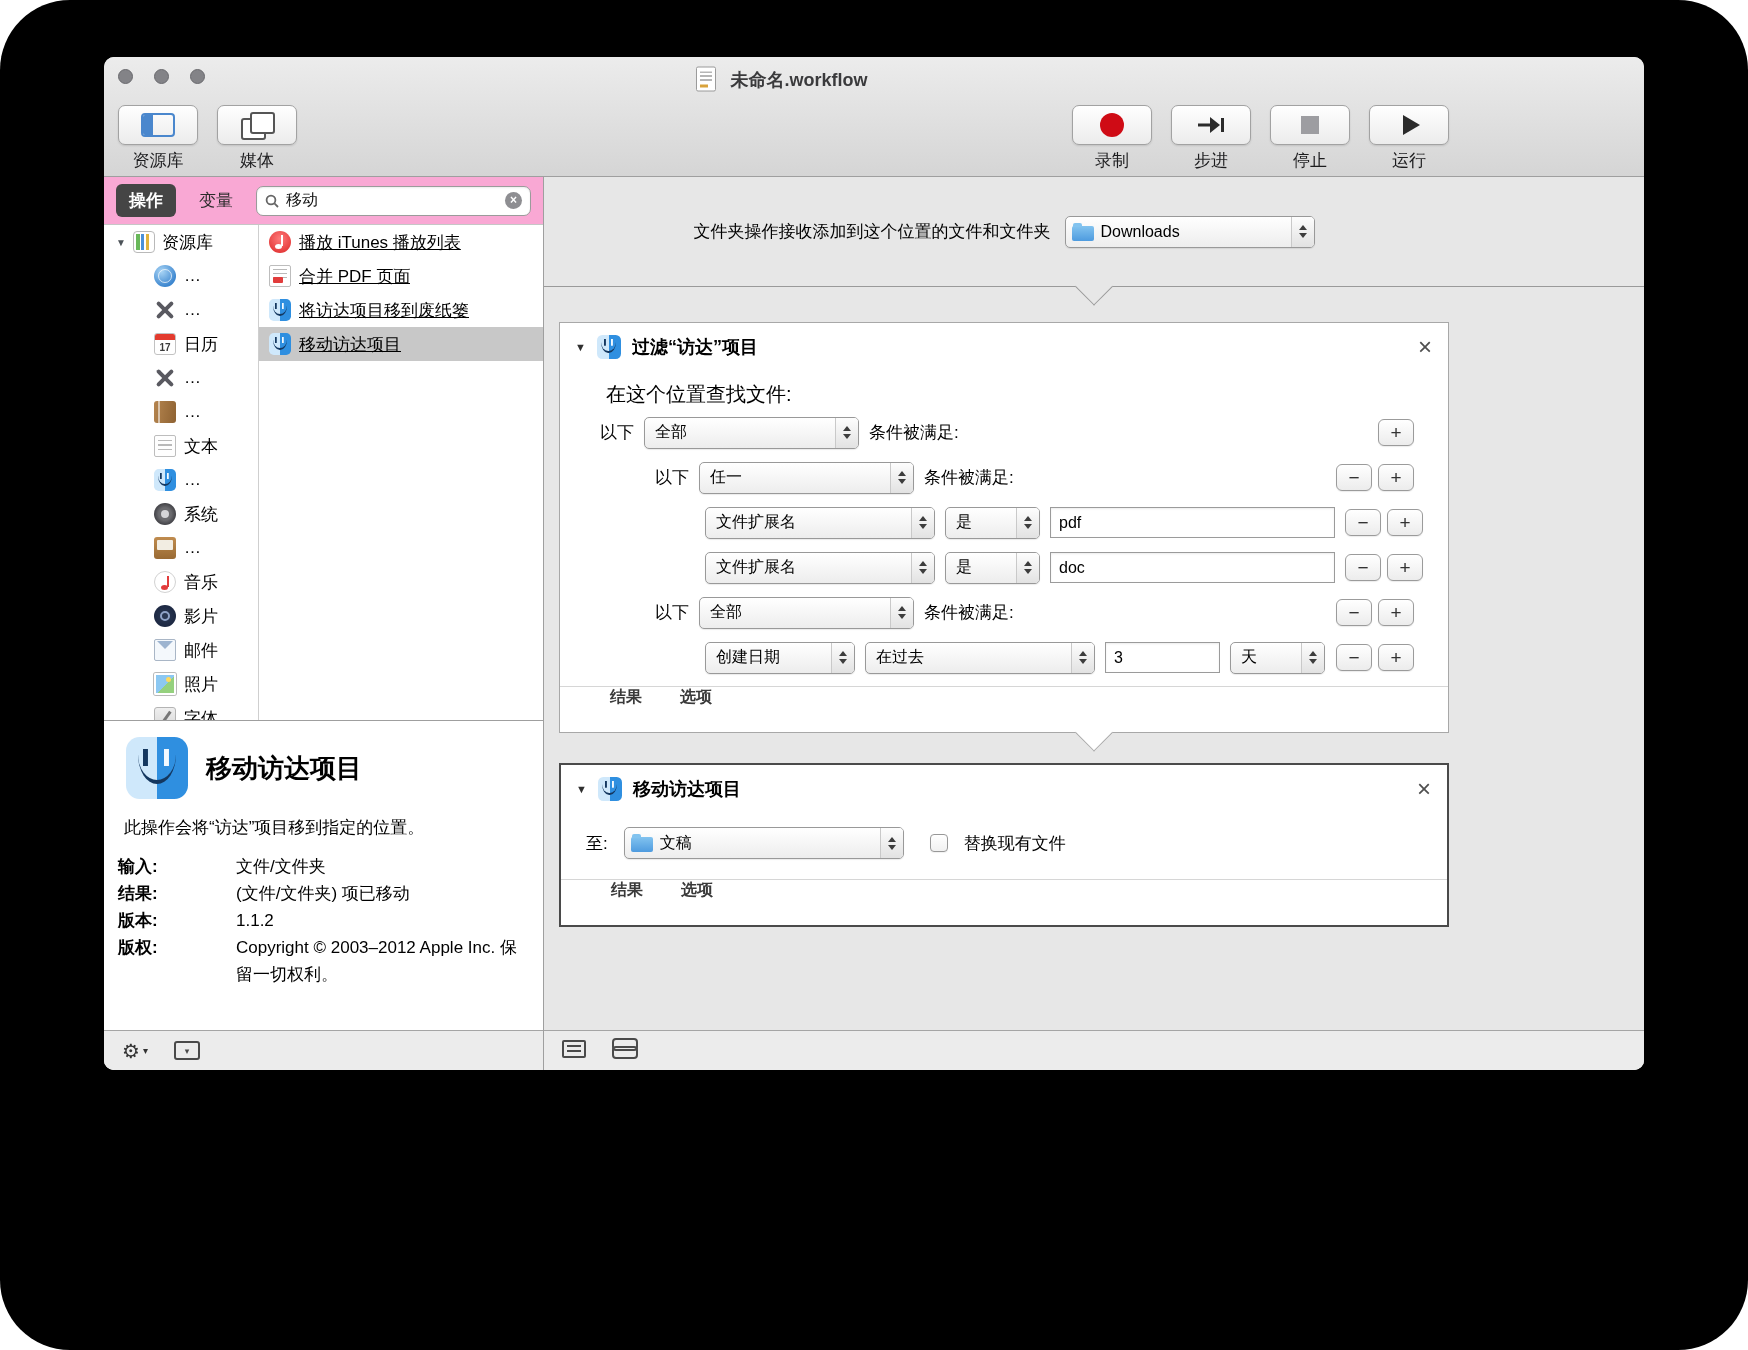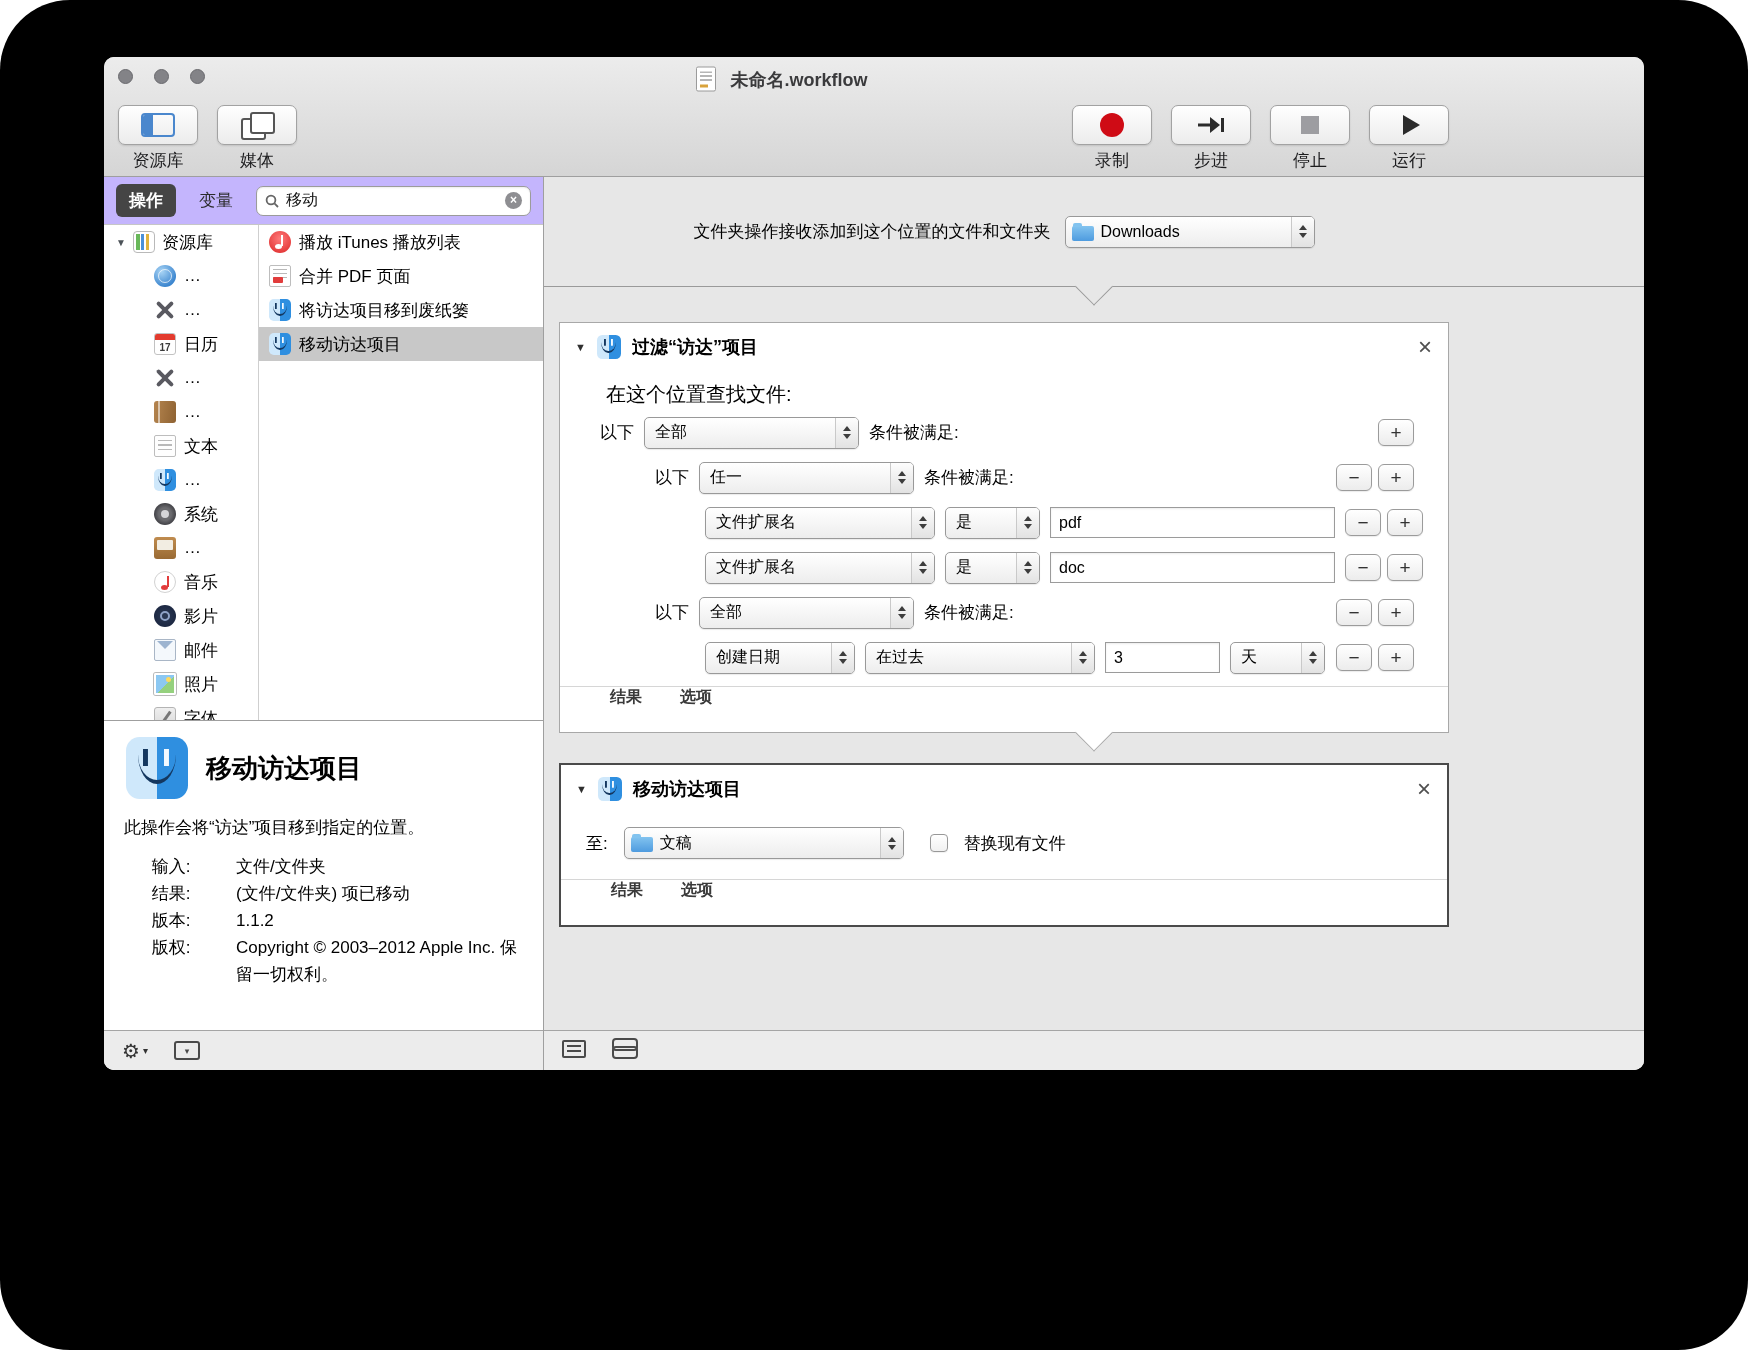--- a/index.html
+++ b/index.html
@@ -35,33 +35,33 @@
   .ic-record { width:24px; height:24px; border-radius:50%; background:var(--record_red,#cf0b15); }
   .ic-stop { width:18px; height:18px; background:#9d9da1; }
   .ic-run { width:0; height:0; border-left:17px solid #2b2b2b; border-top:10px solid transparent; border-bottom:10px solid transparent; margin-left:4px; }
 
   
   .content { display:flex; height:893px; }
   .sidebar { width:440px; flex:none; display:flex; flex-direction:column; background:#fff; border-right:1px solid #9f9f9f; }
   .main { flex:1; display:flex; flex-direction:column; background:#e7e7e7; }
 
   
-  .filterbar { height:48px; flex:none; background:#c4b5fd; border-bottom:1px solid #c6c6c6; display:flex; align-items:center; gap:10px; padding:0 12px; }
+  .filterbar { height:48px; flex:none; background:#f9a8d4; border-bottom:1px solid #c6c6c6; display:flex; align-items:center; gap:10px; padding:0 12px; }
   .tab { font-size:17px; padding:5px 13px; color:#2b2b2b; border-radius:6px; }
   .tab.selected { background:#454545; color:#fff; font-weight:600; }
   .searchfield { flex:1; height:30px; background:#fff; border:1px solid #9b9b9b; border-radius:7px;
     display:flex; align-items:center; gap:7px; padding:0 8px; box-shadow:inset 0 1px 2px rgba(0,0,0,.08); }
   .sval { flex:1; font-size:16px; color:#111; }
   .sclear { width:17px; height:17px; border-radius:50%; background:#8e8e92; color:#fff; font-size:12px; line-height:17px;
     text-align:center; font-weight:700; flex:none; }
 
   
   .columns { flex:1; display:flex; overflow:hidden; }
   .libcol { width:155px; flex:none; border-right:1px solid #cfcfcf; overflow:hidden; }
-  .actcol { flex:1; overflow:hidden; }
+  .actcol { flex:1; overflow:hidden;text-decoration:underline; }
   .librow, .actrow { height:34px; display:flex; align-items:center; gap:8px; font-size:17px; color:#000; padding-left:10px; }
   .librow.root { padding-left:12px; gap:7px; }
   .librow.child { padding-left:50px; }
   .disc { font-size:10px; color:#4c5258; }
   .actrow.selected { background:var(--selection,#c8c8c8); }
   .llabel, .alabel { white-space:nowrap; overflow:hidden; }
 
   
   .licon { width:22px; height:22px; flex:none; position:relative; display:inline-block; }
   .library-icon { background:#fff; border:1px solid #b9b9b9; border-radius:4px; overflow:hidden; }
@@ -117,21 +117,21 @@
 
   .folder-icon { width:22px; height:15px; flex:none; background:linear-gradient(#82c3ef,#4e9bdf); border-radius:2px; position:relative; margin-top:3px; }
   .folder-icon::before { content:''; position:absolute; top:-3px; left:1px; width:9px; height:4px; background:#82c3ef; border-radius:2px 2px 0 0; }
 
   
   .infopanel { height:310px; flex:none; border-top:1px solid #9f9f9f; background:#fff; padding:16px 14px 0 14px; overflow:hidden; }
   .info-head { display:flex; align-items:center; gap:18px; padding-left:8px; margin-bottom:16px; }
   .info-title { font-size:26px; font-weight:700; color:#000; }
   .info-desc { font-size:17px; color:#000; line-height:1.5; padding:0 6px; margin-bottom:12px; }
   .ifield { display:flex; font-size:17px; line-height:1.6; }
-  .iflabel { width:118px; flex:none; text-align:center; font-weight:400; padding-right:12px; }
+  .iflabel { width:118px; flex:none; text-align:left; font-weight:700; padding-right:12px; }
   .ifval { flex:1; padding-right:12px; }
 
   
   .side-bottombar, .main-bottombar { height:40px; flex:none; margin-top:auto; border-top:1px solid #a5a5a5;
     background:#ececec; display:flex; align-items:center; gap:26px; padding-left:18px; }
   button { background:none; border:none; font:inherit; color:inherit; }
   .gearwrap { display:flex; align-items:center; gap:3px; }
   .gear { font-size:20px; color:#333; line-height:1; }
   .chev { font-size:10px; color:#333; }
   .ic-panel { width:26px; height:19px; border:2px solid #4a4a4a; border-radius:3px; display:flex; align-items:center; justify-content:center; }

